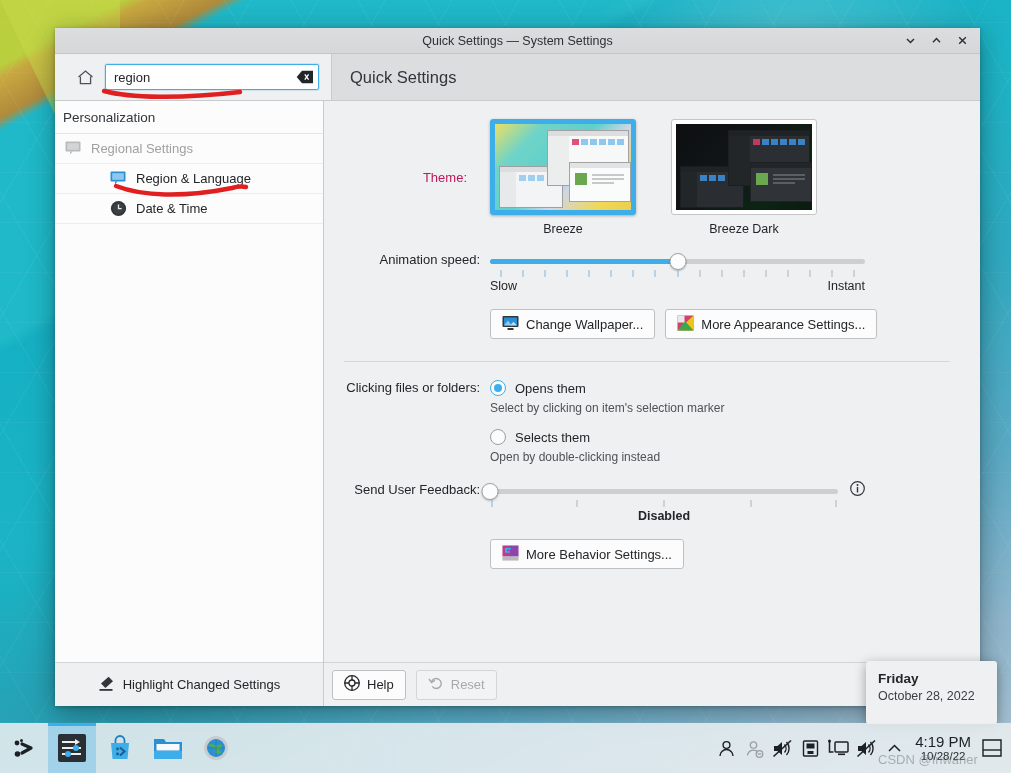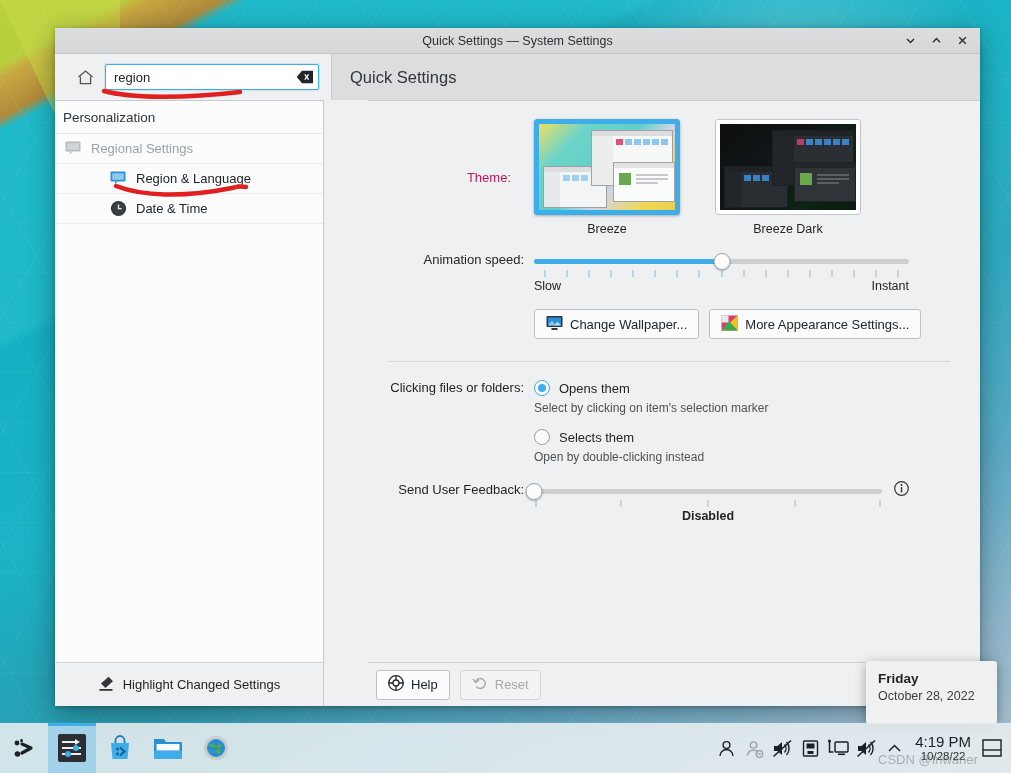--- a/index.html
+++ b/index.html
@@ -115,21 +115,21 @@
 
   #toolbar-right {
     flex: 1; display: flex; align-items: center;
     padding-left: 18px;
     background: #dcdddf;
     border-left: 1px solid #c9cacc;
   }
   #page-title { font-size: 16.5px; color: #31363b; }
 
   
-  #body-split { flex: 1; display: flex; min-height: 0; gap: 44px; }
+  #body-split { flex: 1; display: flex; min-height: 0; }
 
   
   #sidebar {
     width: 269px; min-width: 269px;
     background: #fcfcfc;
     border-right: 1px solid #c9cacc;
     border-top: 1px solid #c9cacc;
     display: flex; flex-direction: column;
   }
   #sidebar-scroll { flex: 1; overflow: hidden; padding-top: 0; }
@@ -612,20 +612,34 @@
                   <circle cx="7.5" cy="4" r="1" fill="#31363b"></circle>
                   <rect x="6.8" y="6" width="1.4" height="5.5" fill="#31363b"></rect>
                 </svg>
               </span>
             </div>
           </div>
         </div>
 
         <div class="form-row" style="margin-top:16px;">
           <div class="form-label"></div>
+          <div class="form-field">
+            <div class="btn">
+              <span>
+                <svg width="17" height="16" viewBox="0 0 17 16">
+                  <rect x="0.5" y="0.5" width="16" height="15" fill="#e8e9ea"></rect>
+                  <rect x="0.5" y="0.5" width="8" height="11" fill="#c0398f"></rect>
+                  <rect x="8" y="0.5" width="8.5" height="11" fill="#8e44ad"></rect>
+                  <path d="M3 3 h6 v1.6 h-4 v1.6 h3 v1.6 h-5 z" fill="#3daee9"></path>
+                  <rect x="0.5" y="11.5" width="16" height="4" fill="#b9babc"></rect>
+                </svg>
+              </span>
+              <span>More Behavior Settings...</span>
+            </div>
+          </div>
         </div>
 
       </div>
 
       <div id="main-footer">
         <div class="btn">
           <span>
             <svg width="16" height="16" viewBox="0 0 16 16">
               <circle cx="8" cy="8" r="7.3" fill="none" stroke="#232629" stroke-width="1.3"></circle>
               <circle cx="8" cy="8" r="3" fill="none" stroke="#232629" stroke-width="1.3"></circle>

